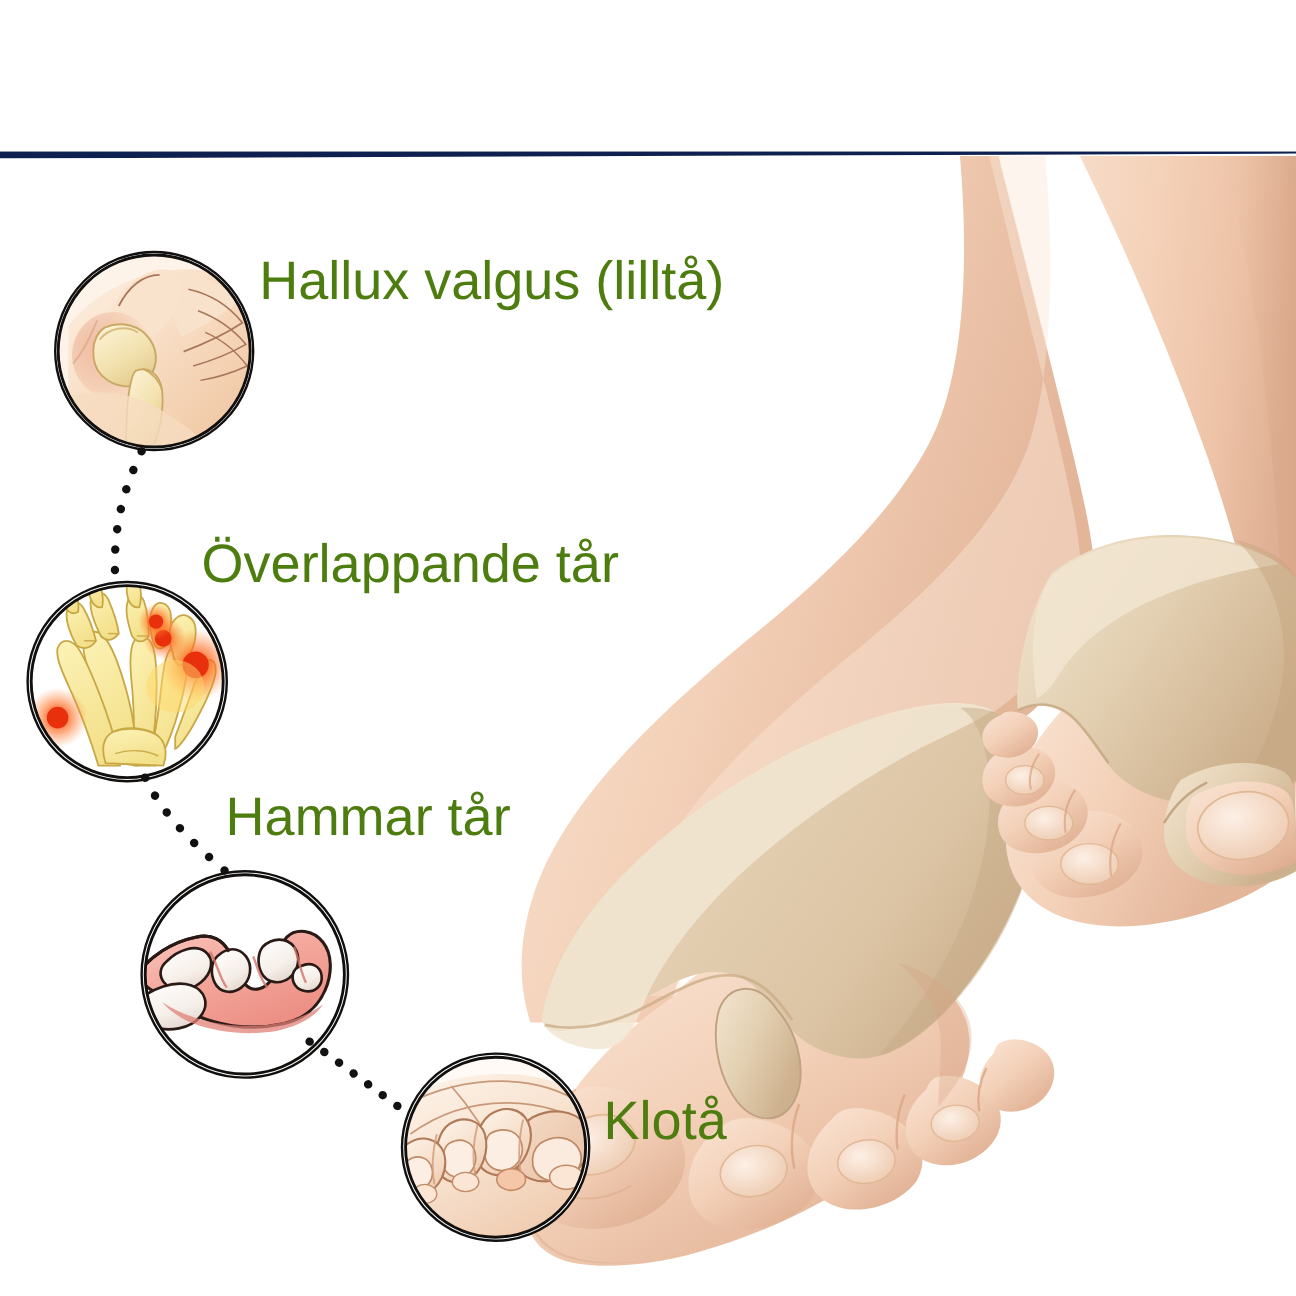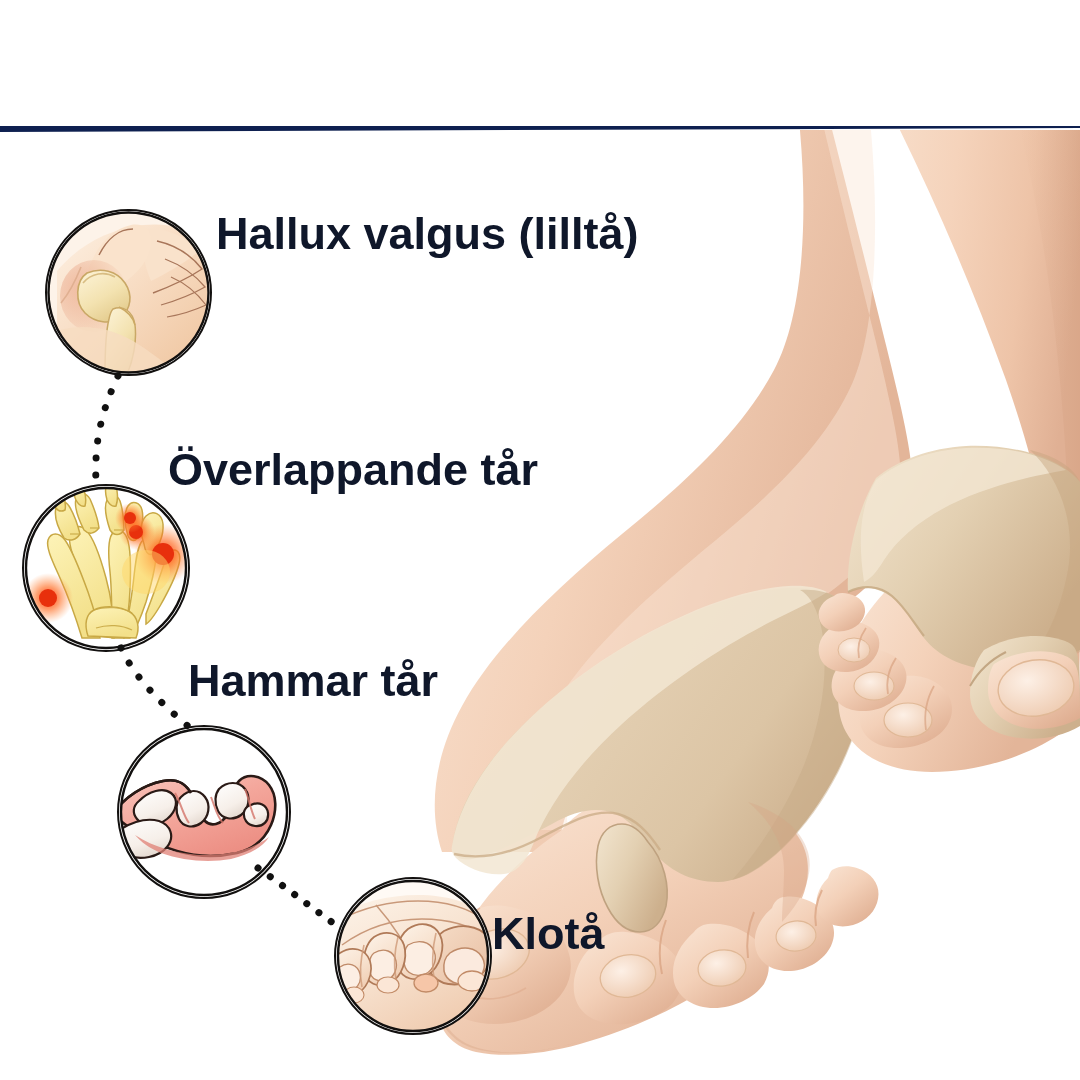--- a/index.html
+++ b/index.html
@@ -29,29 +29,29 @@
   .banner-skew{
     position:absolute;left:0;top:126px;width:1080px;height:10px;
     background:#0e2050;
     clip-path:polygon(0 0,1080px 0,1080px 2px,0 6px);
     z-index:41;
   }
 
   
   .dx-label{
     position:absolute;
-    color:#0f172a;
-    font-weight:bold;
+    color:#4d7c0f;
+    font-weight:normal;
     white-space:nowrap;
     z-index:30;
   }
   #label-hallux{left:216px;top:208px;font-size:45px;}
   #label-overlap{left:168px;top:444px;font-size:45px;}
   #label-hammer{left:188px;top:655px;font-size:45px;}
-  #label-claw{left:492px;top:908px;font-size:45px;}
+  #label-claw{left:503px;top:908px;font-size:45px;}
 
   
   .dx-circle{
     position:absolute;
     border-radius:50%;
     background:#ffffff;
     border:2.5px solid #12100f;
     overflow:hidden;
     z-index:25;
   }

